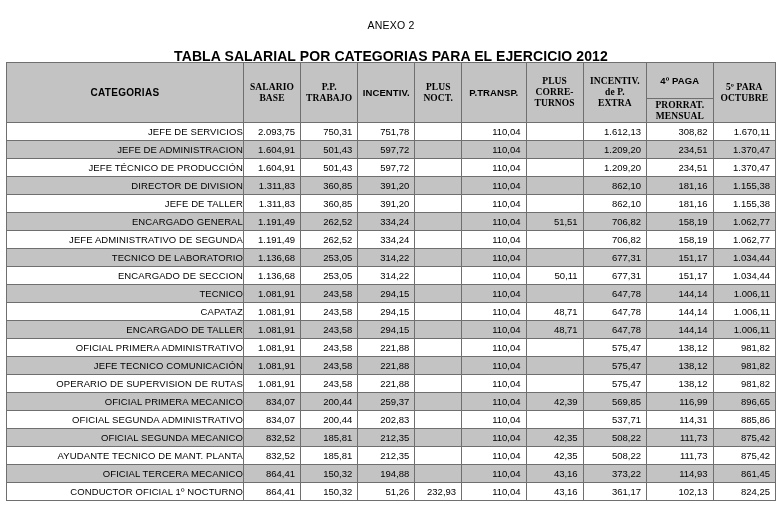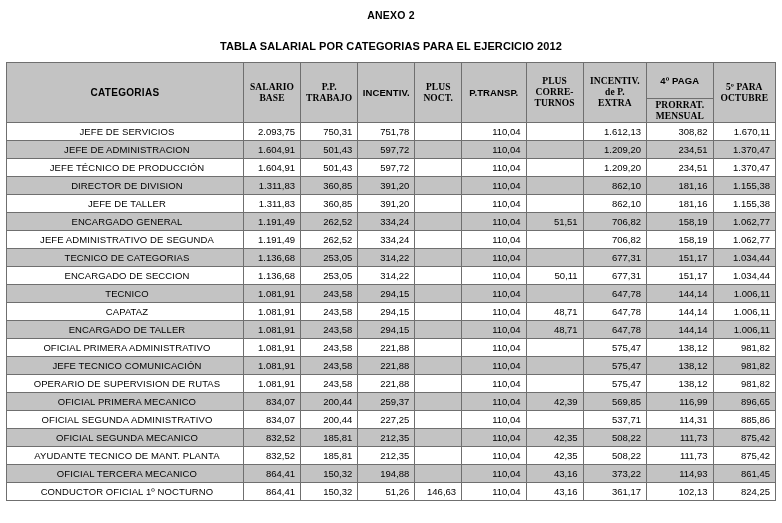--- a/index.html
+++ b/index.html
@@ -19,27 +19,27 @@
     position: relative;
     width: 782px;
     height: 523px;
     background: #ffffff;
   }
   .title-block {
     text-align: center;
   }
   .doc-title {
     font-size: 10.5px;
-    font-weight: bold;
+    font-weight: normal;
     letter-spacing: 0.2px;
-    padding-top: 8px;
+    padding-top: 18px;
     line-height: 14px;
   }
   .doc-subtitle {
-    font-size: 11px;
+    font-size: 14px;
     font-weight: bold;
     letter-spacing: 0.1px;
     padding-top: 17px;
     line-height: 14px;
   }
   .table-wrap {
     position: absolute;
     left: 6px;
     top: 62px;
     width: 770px;
@@ -79,21 +79,21 @@
     height: 24px;
     margin-top: 16px;
   }
   tbody td {
     height: 18px;
     vertical-align: middle;
     white-space: nowrap;
     overflow: hidden;
   }
   tbody td.cat {
-    text-align: center;
+    text-align: right;
     padding-left: 4px;
     font-size: 9.5px;
     letter-spacing: 0.1px;
   }
   tbody td.num {
     text-align: right;
     padding-right: 5px;
     font-size: 9.5px;
   }
   tbody tr.shaded td {
@@ -257,21 +257,21 @@
             <td class="num">262,52</td>
             <td class="num">334,24</td>
             <td class="num"></td>
             <td class="num">110,04</td>
             <td class="num"></td>
             <td class="num">706,82</td>
             <td class="num">158,19</td>
             <td class="num">1.062,77</td>
           </tr>
           <tr class="shaded">
-            <td class="cat">TECNICO DE CATEGORIAS</td>
+            <td class="cat">TECNICO DE LABORATORIO</td>
             <td class="num">1.136,68</td>
             <td class="num">253,05</td>
             <td class="num">314,22</td>
             <td class="num"></td>
             <td class="num">110,04</td>
             <td class="num"></td>
             <td class="num">677,31</td>
             <td class="num">151,17</td>
             <td class="num">1.034,44</td>
           </tr>
@@ -368,21 +368,21 @@
             <td class="num">110,04</td>
             <td class="num">42,39</td>
             <td class="num">569,85</td>
             <td class="num">116,99</td>
             <td class="num">896,65</td>
           </tr>
           <tr class="plain">
             <td class="cat">OFICIAL SEGUNDA ADMINISTRATIVO</td>
             <td class="num">834,07</td>
             <td class="num">200,44</td>
-            <td class="num">227,25</td>
+            <td class="num">202,83</td>
             <td class="num"></td>
             <td class="num">110,04</td>
             <td class="num"></td>
             <td class="num">537,71</td>
             <td class="num">114,31</td>
             <td class="num">885,86</td>
           </tr>
           <tr class="shaded">
             <td class="cat">OFICIAL SEGUNDA MECANICO</td>
             <td class="num">832,52</td>
@@ -417,21 +417,21 @@
             <td class="num">43,16</td>
             <td class="num">373,22</td>
             <td class="num">114,93</td>
             <td class="num">861,45</td>
           </tr>
           <tr class="plain">
             <td class="cat">CONDUCTOR OFICIAL 1º NOCTURNO</td>
             <td class="num">864,41</td>
             <td class="num">150,32</td>
             <td class="num">51,26</td>
-            <td class="num">146,63</td>
+            <td class="num">232,93</td>
             <td class="num">110,04</td>
             <td class="num">43,16</td>
             <td class="num">361,17</td>
             <td class="num">102,13</td>
             <td class="num">824,25</td>
           </tr>
         </tbody>
     </table>
   </div>
 

